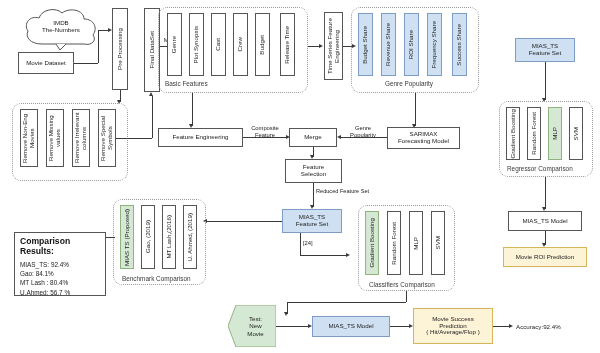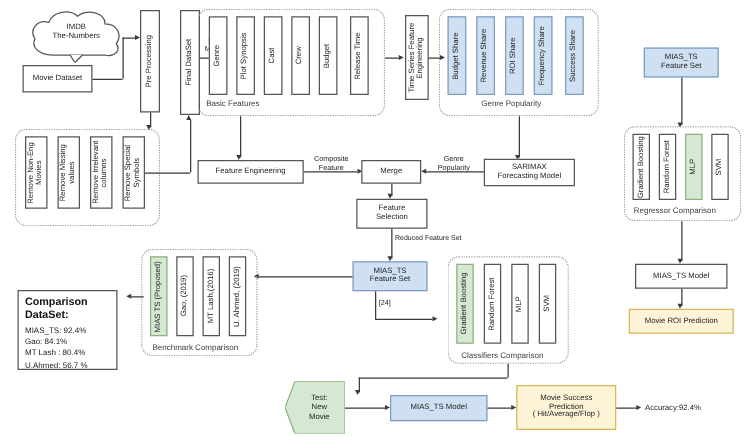--- a/index.html
+++ b/index.html
@@ -292,24 +292,24 @@
   <div class="box plain" style="left:162px;top:205px;width:14px;height:64px;">
     <span class="vlabel">MT Lash,(2016)</span>
   </div>
   <div class="box plain" style="left:183px;top:205px;width:14px;height:64px;">
     <span class="vlabel">U. Ahmed, (2019)</span>
   </div>
 
   <div class="ln lnh" style="left:105px;top:237px;width:10px;"></div>
   <div class="arw arw-l" style="left:101px;top:234.5px;"></div>
 
-  <div class="results" style="left:14px;top:232px;width:80px;height:64px;">
+  <div class="results" style="left:14px;top:232px;width:92px;height:64px;">
     <h4>
       <span>Comparison</span><br>
-      <span>DataSet:</span>
+      <span>Results:</span>
     </h4>
     <div class="rrow">MIAS_TS: 92.4%</div>
     <div class="rrow">Gao: 84.1%</div>
     <div class="rrow">MT Lash : 80.4%</div>
     <div class="rrow">U.Ahmed: 56.7 %</div>
   </div>
 
   <div class="docshape" style="left:228px;top:305px;width:48px;height:42px;">
     <svg width="48" height="42" viewBox="0 0 48 42">
       <path d="M8 0 L48 0 L48 42 L8 42 L0 21 Z" fill="#d5e8d4" stroke="#8fb37f" stroke-width="1"></path>

